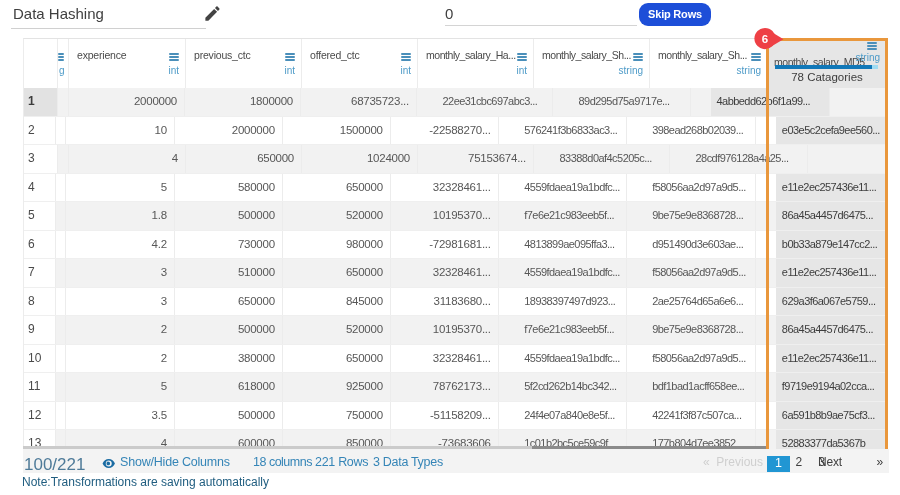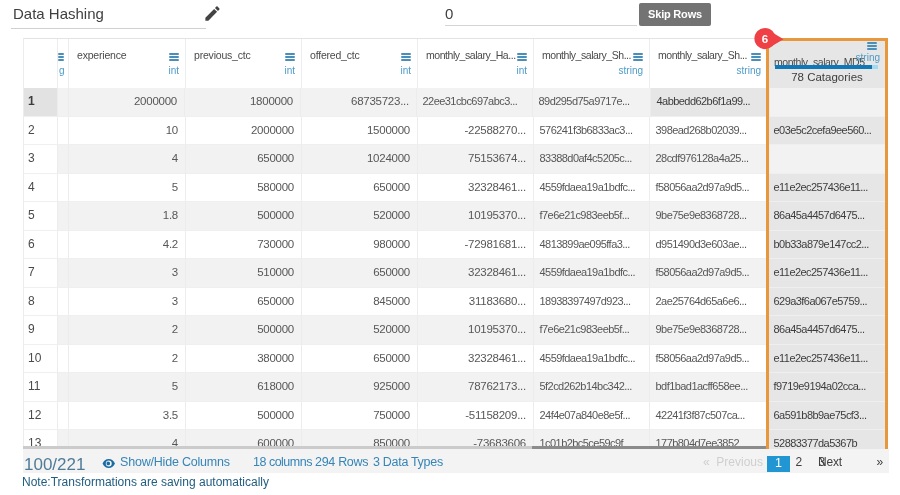--- a/index.html
+++ b/index.html
@@ -4,40 +4,40 @@
 <style>
   * { margin:0; padding:0; box-sizing:border-box; }
   html,body { width:900px; height:495px; background:#fff; font-family:"Liberation Sans", sans-serif; overflow:hidden; }
   #page { position:relative; width:808px; height:495px; }
 
   .dh-title { position:absolute; left:13px; top:5px; font-size:15px; color:#3f3f3f; }
   .dh-line  { position:absolute; left:11px; top:27.5px; width:195px; height:1.5px; background:#d0d0d0; }
   #pencil   { position:absolute; left:203px; top:4px; }
   .zero     { position:absolute; left:445px; top:5px; font-size:15px; color:#3f3f3f; }
   .zero-line{ position:absolute; left:445px; top:25px; width:192px; height:1px; background:#d4d4d4; }
-  .skipbtn  { position:absolute; left:639px; top:3px; width:72px; height:23px; background:#737373; border-radius:2px; color:#fff; font-size:11px; font-weight:bold; letter-spacing:-0.2px; text-align:center; line-height:23px; }
+  .skipbtn  { position:absolute; left:639px; top:3px; width:72px; height:23px; background:#1d4ed8; border-radius:9px; color:#fff; font-size:11px; font-weight:bold; letter-spacing:-0.2px; text-align:center; line-height:23px; }
 
   #tablewrap { position:absolute; left:23px; top:38px; width:864px; height:411px; border-left:1px solid #ececec; border-top:1px solid #e3e3e3; overflow:hidden; }
   .hrow { display:flex; height:49px; background:#fff; }
   .hcell { position:relative; border-right:1px solid #ececec; padding:9.5px 6px 0 8px; line-height:12px; font-size:10.5px; }
   .hname { font-size:10.5px; letter-spacing:-0.2px; color:#4a4a4a; white-space:nowrap; overflow:hidden; }
   .cl .hname { letter-spacing:-0.45px; }
   .htype { position:absolute; right:6px; top:25.5px; font-size:10px; color:#4e9bc8; }
   .burger { position:absolute; right:6px; top:14px; width:10px; height:8px; }
   .burger i { display:block; height:1.7px; margin-bottom:1.3px; background:#4a8fba; border-radius:1px; }
 
   .drow { display:flex; height:28.5px; border-bottom:1px solid #efefef; background:#fff; }
   .drow.odd { background:#f2f2f2; }
   .cell { border-right:1px solid #ececec; font-size:11.5px; letter-spacing:-0.25px; color:#575757; line-height:27.5px; white-space:nowrap; overflow:hidden; padding:0 7px; }
   .num  { background:#fff; padding:0 0 0 4px; color:#4a4a4a; font-size:12px; letter-spacing:0; }
   .drow.odd .num { background:#fff; }
   .drow.r1 .num { background:#e2e2e2; font-weight:bold; color:#3c3c3c; }
   .rt { text-align:right; }
   .md5c { background:#e6e6e6; color:#3d3d3d; }
-  .cell.w-sh1, .cell.w-sh2, .cell.md5c { font-size:11px; letter-spacing:-0.55px; padding-left:5.5px; }
+  .cell.w-sh1, .cell.w-sh2, .cell.md5c { font-size:11px; letter-spacing:-0.55px; padding-left:5.5px;margin-left:20px; }
 
   .w-num{width:34px;} .w-part{width:11px;} .cell.w-part{padding:0;} .w-exp{width:117px;} .w-prev{width:116px;}
   .w-off{width:116px;} .w-ha{width:116px;} .w-sh1{width:116px;} .w-sh2{width:118px;} .w-md5{width:119px;}
 
   
   .hc-md5 { background:#e6e6e6; padding-top:18px; padding-left:6px; }
   .hc-md5 .hname { display:inline-block; line-height:11px; letter-spacing:-0.45px; }
   .hc-md5 .htype { top:13px; }
   .hc-md5 .burger { top:3px; right:9px; }
   .progress { position:absolute; left:7px; top:25.5px; width:103px; height:4px; background:#9fdbf2; }
@@ -295,21 +295,21 @@
     <text x="13" y="16.6" font-size="11.5" font-weight="bold" fill="#fff" text-anchor="middle">6</text>
   </svg>
 
   <div id="footer">
     <span class="f1">100/221</span>
     <svg id="eye" width="13.5" height="9" viewBox="0 0 24 16">
         <path fill="#1b6ca3" d="M12 0C7 0 2.7 3.1 1 8c1.7 4.9 6 8 11 8s9.3-3.1 11-8c-1.7-4.9-6-8-11-8zm0 13.3A5.3 5.3 0 1 1 12 2.7a5.3 5.3 0 0 1 0 10.6zm0-8.5A3.2 3.2 0 1 0 12 11a3.2 3.2 0 0 0 0-6.2z"></path>
       </svg>
     <span class="f2">Show/Hide Columns</span>
     <span class="f3a">18 columns</span>
-      <span class="f3b">294 Rows</span>
+      <span class="f3b">221 Rows</span>
       <span class="f3c">3 Data Types</span>
     <span class="pag pg-prev">«&nbsp; Previous</span>
     <span class="pag pg-1">1</span>
     <span class="pag pg-2">2</span>
     <span class="pag pg-3">3</span>
     <span class="pag pg-next">Next</span>
     <span class="pag pg-last">»</span>
   </div>
   <div class="note">Note:Transformations are saving automatically</div>
 </div>

